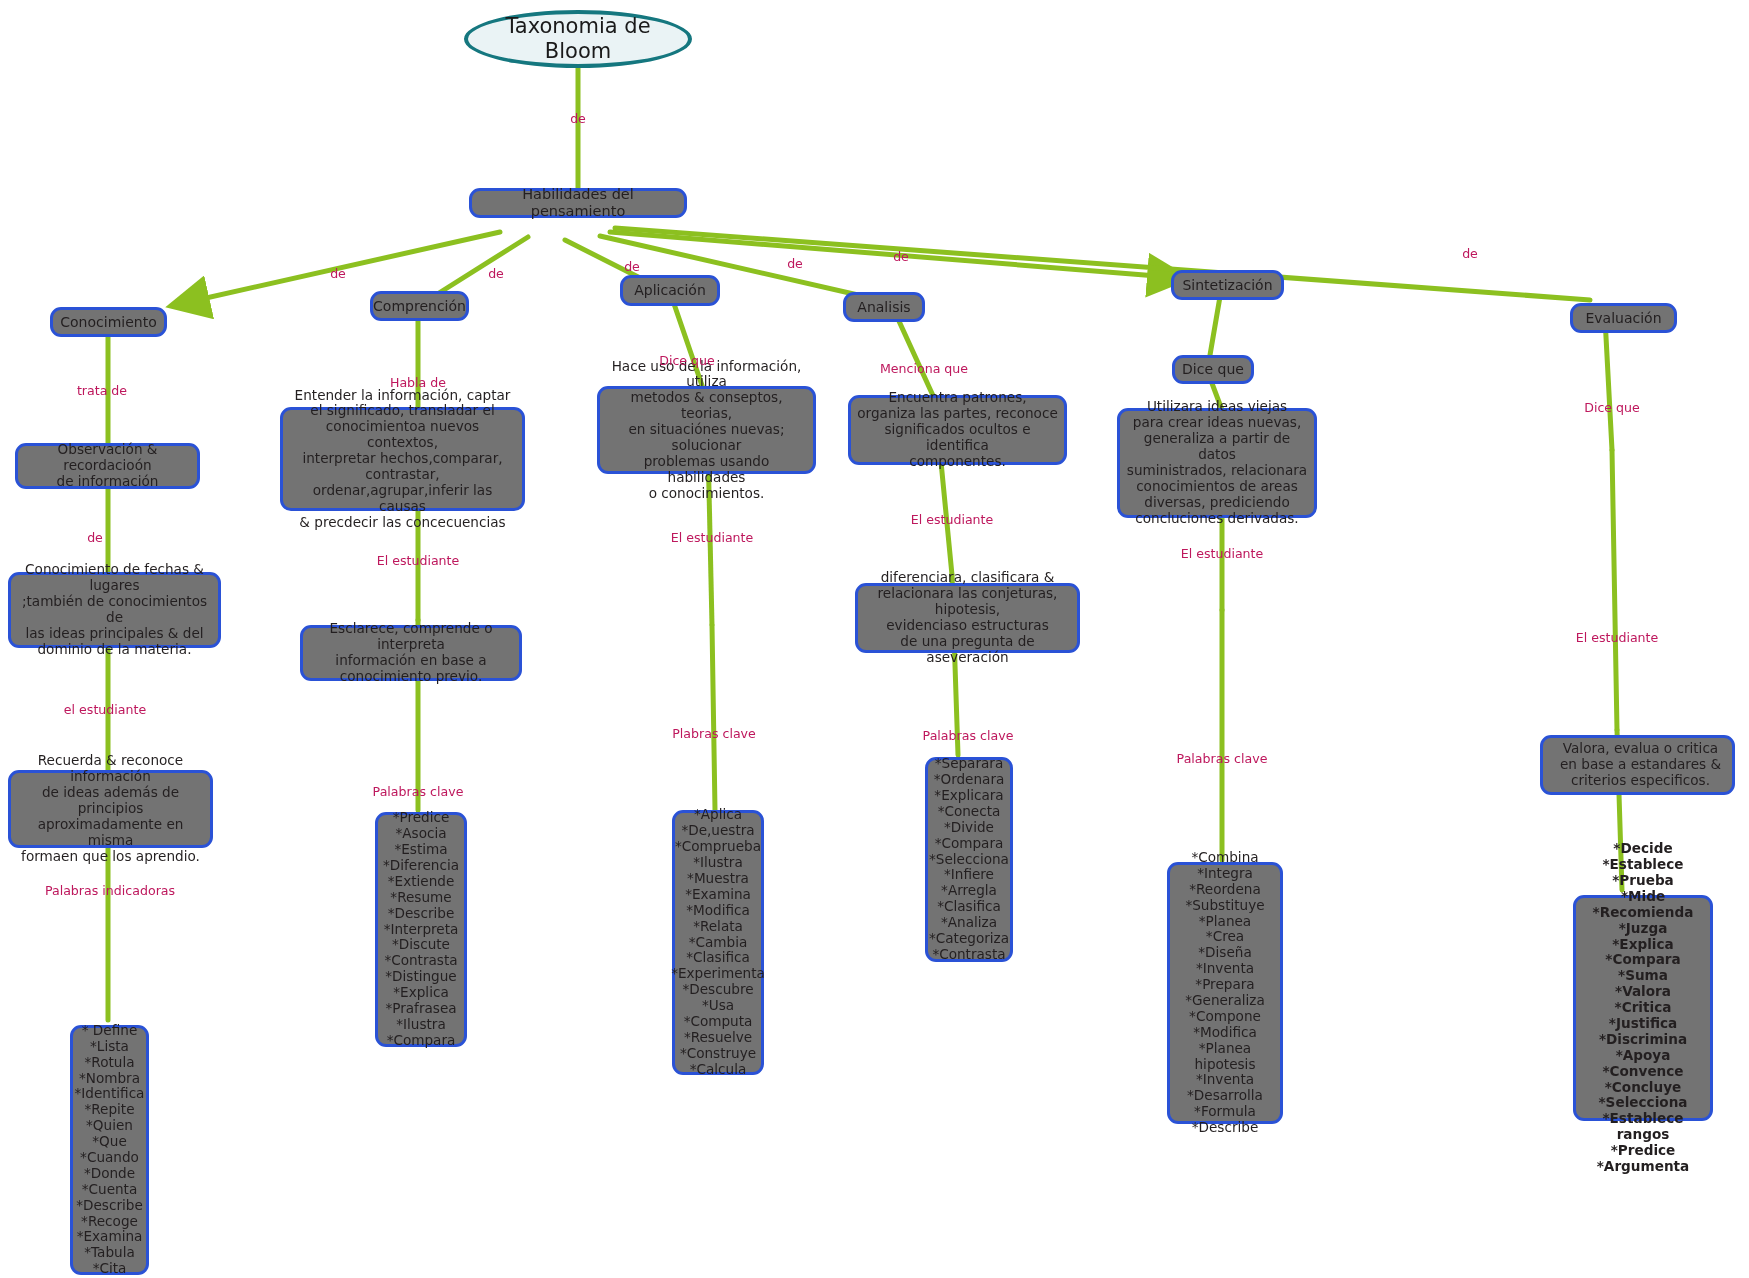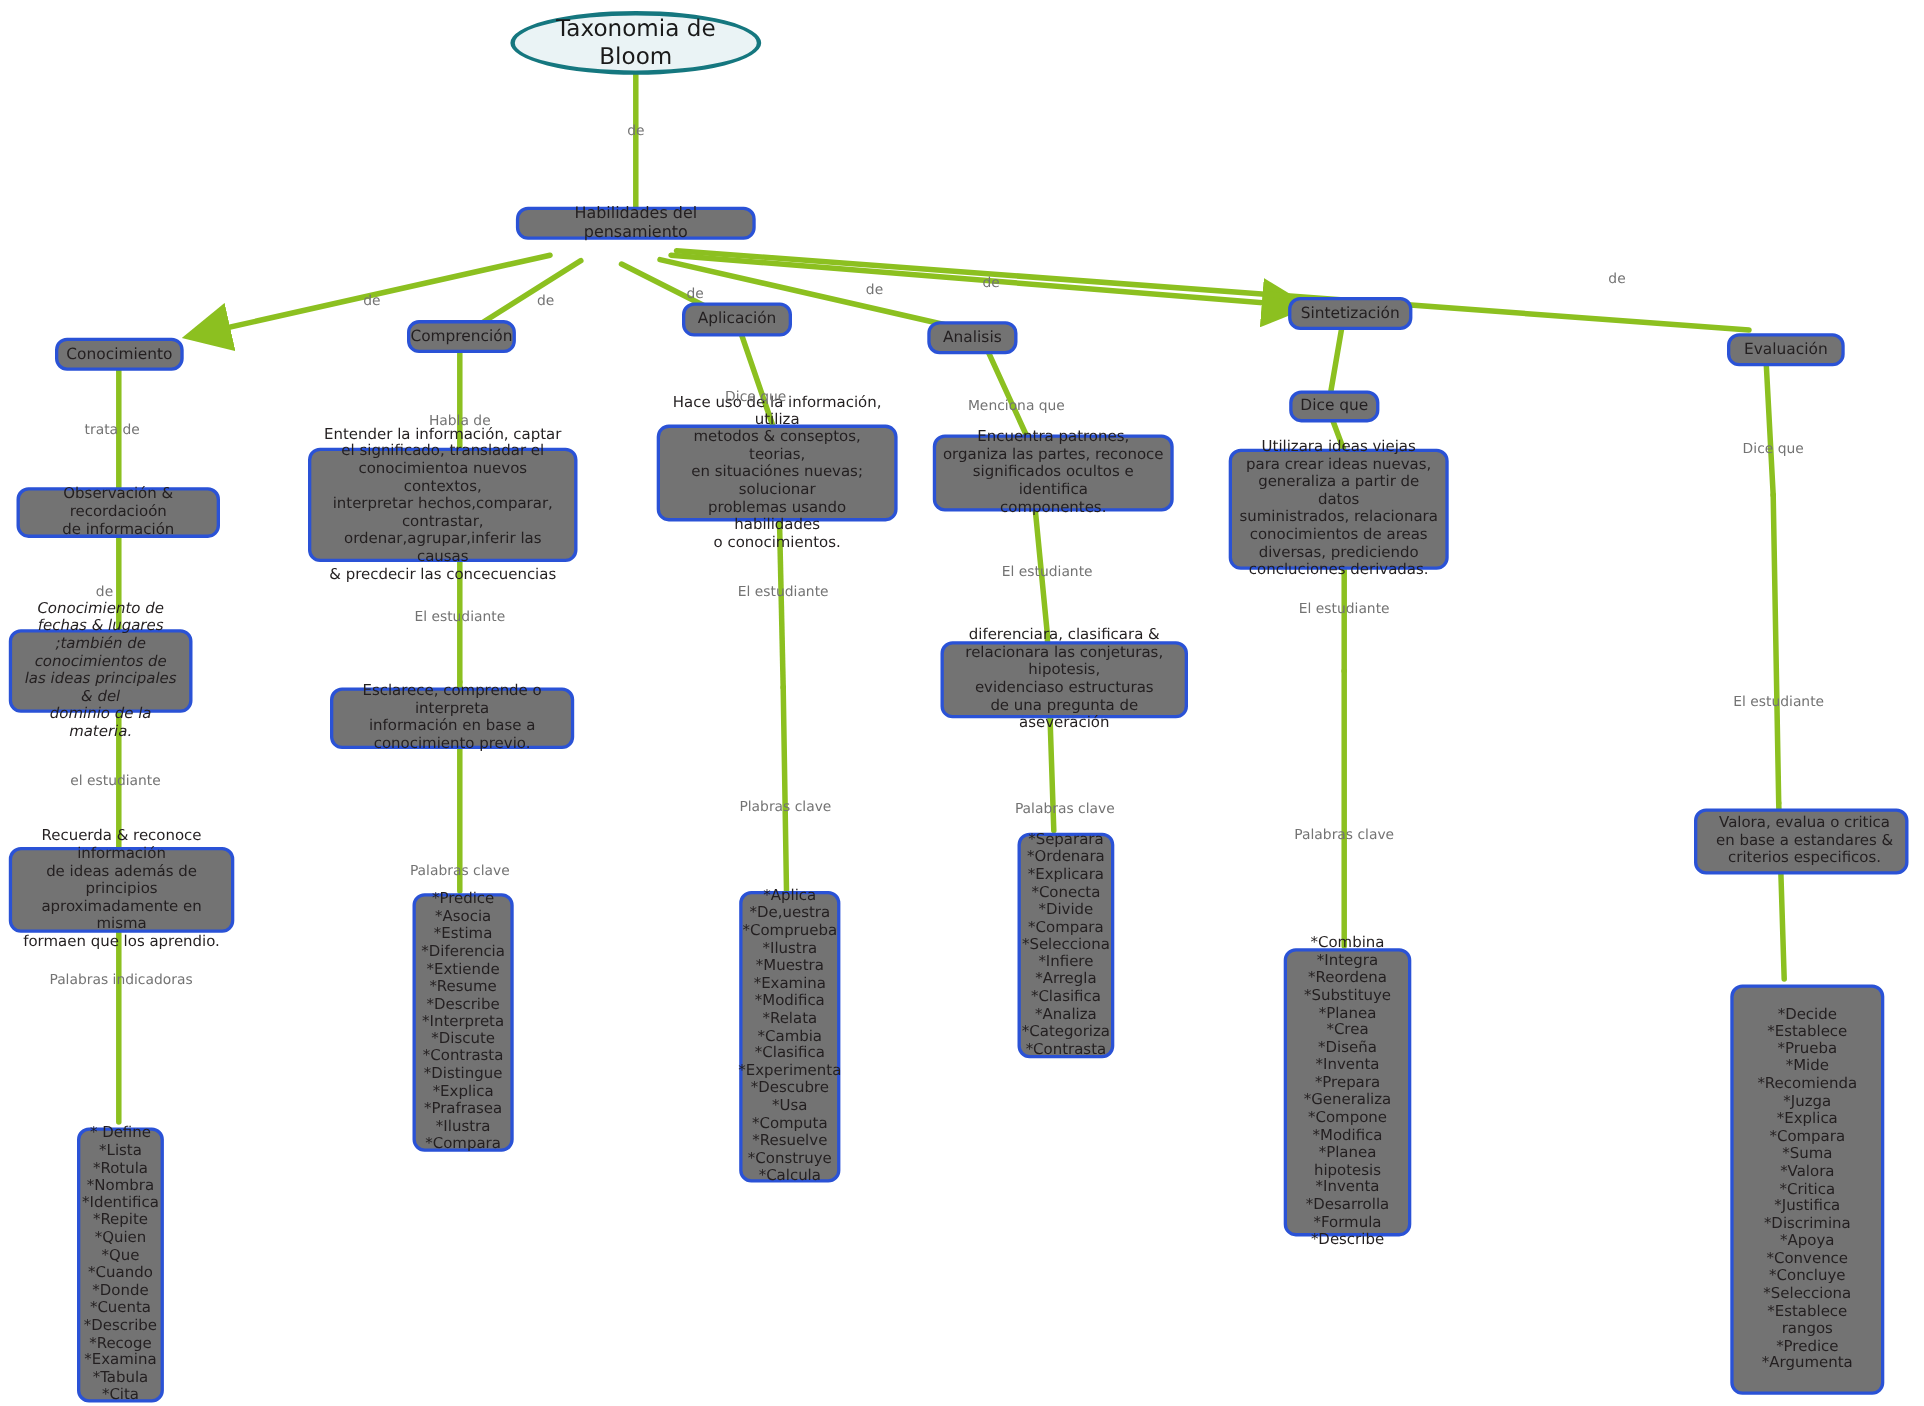--- a/index.html
+++ b/index.html
@@ -47,21 +47,21 @@
     color: #1a1a1a;
   }
   .node.level1 { font-size: 14.5px; }
   .node.level1b { font-size: 14px; }
   .node.desc  { font-size: 13.6px; }
   .node.words { font-size: 13.6px; }
   .node.small { font-size: 14px; }
   .edge-label {
     position: absolute;
     font-size: 12.6px;
-    color: #737373;
+    color: #be185d;
     text-align: center;
     white-space: nowrap;
     transform: translate(-50%, -50%);
     background: transparent;
     z-index: 4;
   }
 </style>
 </head>
 <body>
 
@@ -123,21 +123,21 @@
   <div class="edge-label" style="left:632px; top:266px;">de</div>
   <div class="edge-label" style="left:795px; top:263px;">de</div>
   <div class="edge-label" style="left:901px; top:256px;">de</div>
   <div class="edge-label" style="left:1470px; top:253px;">de</div>
 
   <div class="node level1b" style="left:50px; top:307px; width:117px; height:30px;">Conocimiento</div>
   <div class="edge-label" style="left:102px; top:390px;">trata de</div>
   <div class="node desc" style="left:15px; top:443px; width:185px; height:46px;">Observación &amp; recordacioón
 de información</div>
   <div class="edge-label" style="left:95px; top:537px;">de</div>
-  <div class="node desc" style="left:8px; top:572px; width:167px; height:76px;font-style:italic;">Conocimiento de fechas &amp; lugares
+  <div class="node desc" style="left:8px; top:572px; width:213px; height:76px;">Conocimiento de fechas &amp; lugares
 ;también de conocimientos de
 las ideas principales &amp; del
 dominio de la materia.</div>
   <div class="edge-label" style="left:105px; top:709px;">el estudiante</div>
   <div class="node desc" style="left:8px; top:770px; width:205px; height:78px;">Recuerda &amp; reconoce información
 de ideas además de principios
 aproximadamente en misma
 formaen que los aprendio.</div>
   <div class="edge-label" style="left:110px; top:890px;">Palabras indicadoras</div>
   <div class="node words" style="left:70px; top:1025px; width:79px; height:250px;">* Define
@@ -267,21 +267,21 @@
 *Desarrolla
 *Formula
 *Describe</div>
 
   <div class="node level1b" style="left:1570px; top:303px; width:107px; height:30px;">Evaluación</div>
   <div class="edge-label" style="left:1612px; top:407px;">Dice que</div>
   <div class="edge-label" style="left:1617px; top:637px;">El estudiante</div>
   <div class="node desc" style="left:1540px; top:735px; width:195px; height:60px;padding-left:12px;">Valora, evalua o critica
 en base a estandares &amp;
 criterios especificos.</div>
-  <div class="node words" style="left:1573px; top:895px; width:140px; height:373px;">*Decide
+  <div class="node words" style="left:1573px; top:895px; width:140px; height:226px;font-weight:bold;">*Decide
 *Establece
 *Prueba
 *Mide
 *Recomienda
 *Juzga
 *Explica
 *Compara
 *Suma
 *Valora
 *Critica

